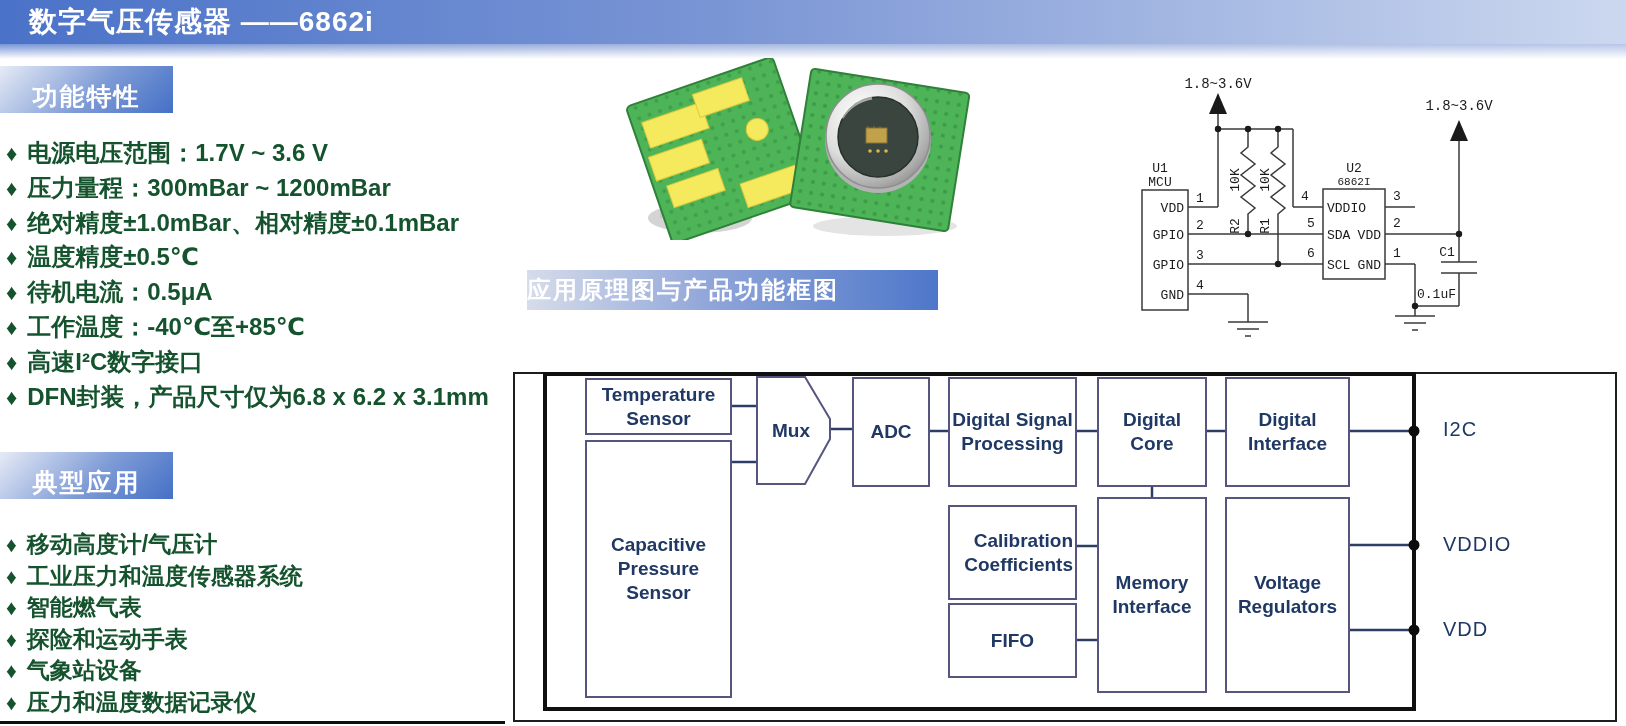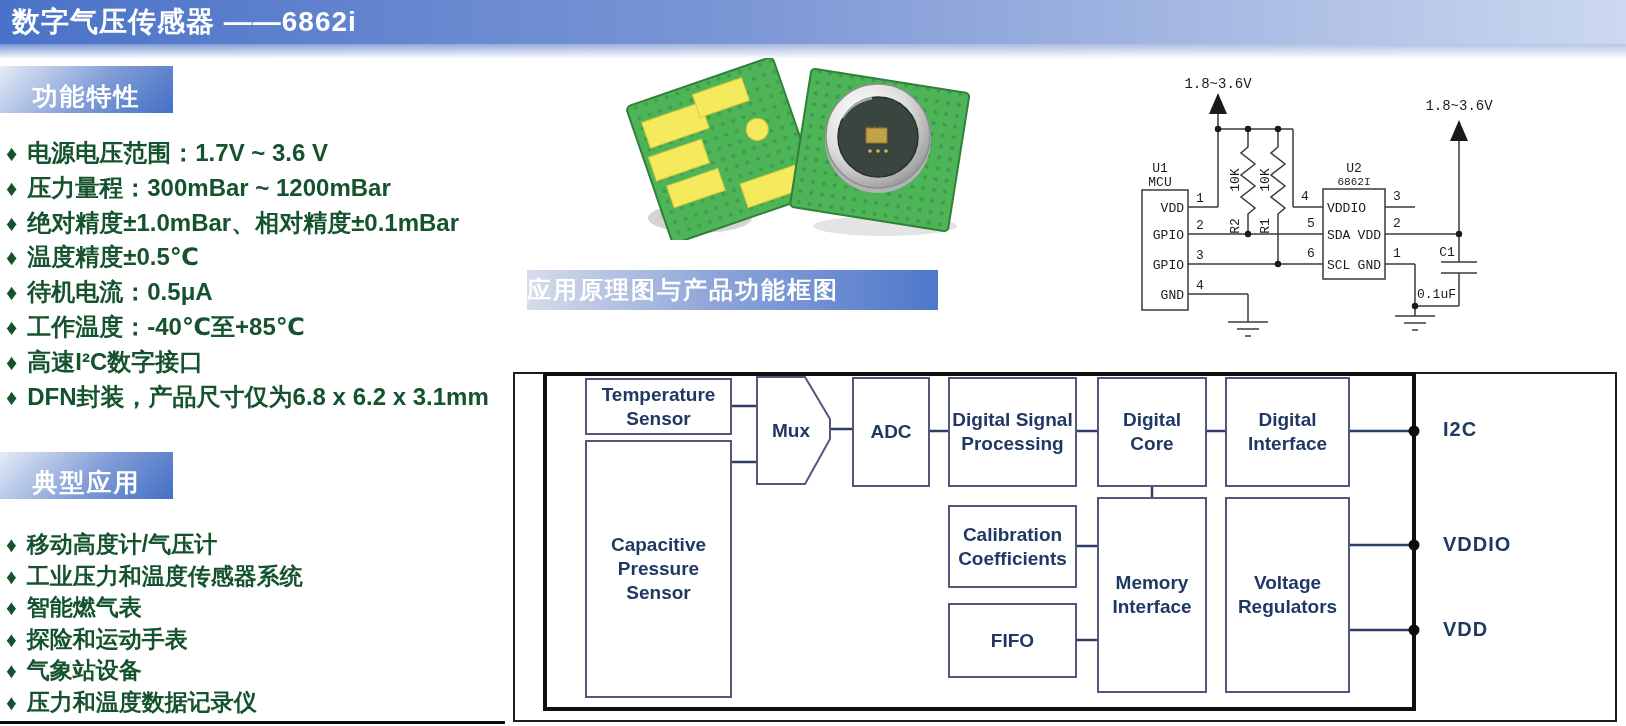--- a/index.html
+++ b/index.html
@@ -4,21 +4,21 @@
 <style>
   html,body{margin:0;padding:0;}
   body{
     width:1626px;height:726px;position:relative;overflow:hidden;
     background:#fff;font-family:"Liberation Sans","DejaVu Sans",sans-serif;
   }
   
   .header{position:absolute;left:0;top:0;width:1626px;height:44px;
     background:linear-gradient(90deg,#4a72c8 0%,#7b96d5 45%,#ccd8ef 100%);}
   .header-title{color:#fff;font-size:28px;font-weight:bold;line-height:44px;
-    padding-left:12px;letter-spacing:1px;white-space:nowrap;}
+    padding-left:12px;letter-spacing:1px;white-space:nowrap;margin-left:17px;}
   .header-fade{position:absolute;left:0;top:44px;width:1626px;height:15px;
     background:linear-gradient(90deg,#4a72c8 0%,#8aa2d6 50%,#9fb2e0 100%);}
   .header-fade::after{content:"";position:absolute;inset:0;
     background:linear-gradient(180deg,rgba(255,255,255,.25) 0%,#fff 100%);}
   
   .badge{position:absolute;left:0;width:173px;height:47px;
     background:linear-gradient(135deg,#e6ebf6 0%,#7e9bd6 55%,#4470c6 100%);
     color:#fff;font-size:25px;font-weight:bold;letter-spacing:2px;
     display:flex;align-items:flex-end;justify-content:center;}
   #badge-features{top:66px;}
@@ -47,26 +47,26 @@
   #diagram-lines{position:absolute;left:0;top:0;width:1100px;height:346px;z-index:1;}
   .block{position:absolute;background:#fff;border:2px solid #55557d;color:#1f3864;
     font-weight:600;font-size:19px;line-height:1.25;text-align:center;
     display:flex;align-items:center;justify-content:center;box-sizing:border-box;z-index:2;padding:2px;}
   #blk-temp {left:70px;  top:4px;   width:147px;height:57px;}
   #blk-cap  {left:70px;  top:66px;  width:147px;height:258px;}
   #blk-adc  {left:337px; top:3px;   width:78px; height:110px;}
   #blk-dsp  {left:433px; top:3px;   width:129px;height:110px;}
   #blk-core {left:582px; top:3px;   width:110px;height:110px;}
   #blk-dif  {left:710px; top:3px;   width:125px;height:110px;}
-  #blk-cal  {left:433px; top:131px; width:129px;height:83px;}
+  #blk-cal  {left:433px; top:131px; width:129px;height:95px;text-align:right;}
   #blk-fifo {left:433px; top:229px; width:129px;height:75px;text-align:right;}
   #blk-mem  {left:582px; top:123px; width:110px;height:196px;}
   #blk-vreg {left:710px; top:123px; width:125px;height:196px;}
   #lbl-mux  {left:242px; top:3px;   width:68px; height:107px;border:none;background:transparent;z-index:2;}
-  .port{position:absolute;left:928px;color:#1f3864;font-weight:700;font-size:20px;z-index:2;letter-spacing:1px;}
+  .port{position:absolute;left:928px;color:#1f3864;font-weight:400;font-size:20px;z-index:2;letter-spacing:1px;}
   #port-i2c  {top:44px;}
   #port-vddio{top:159px;}
   #port-vdd  {top:244px;}
   
   #bottom-rule{position:absolute;left:0;top:721px;width:505px;height:3px;background:#0d0d0d;}
 </style>
 </head>
 <body>
 
 <div class="header">

